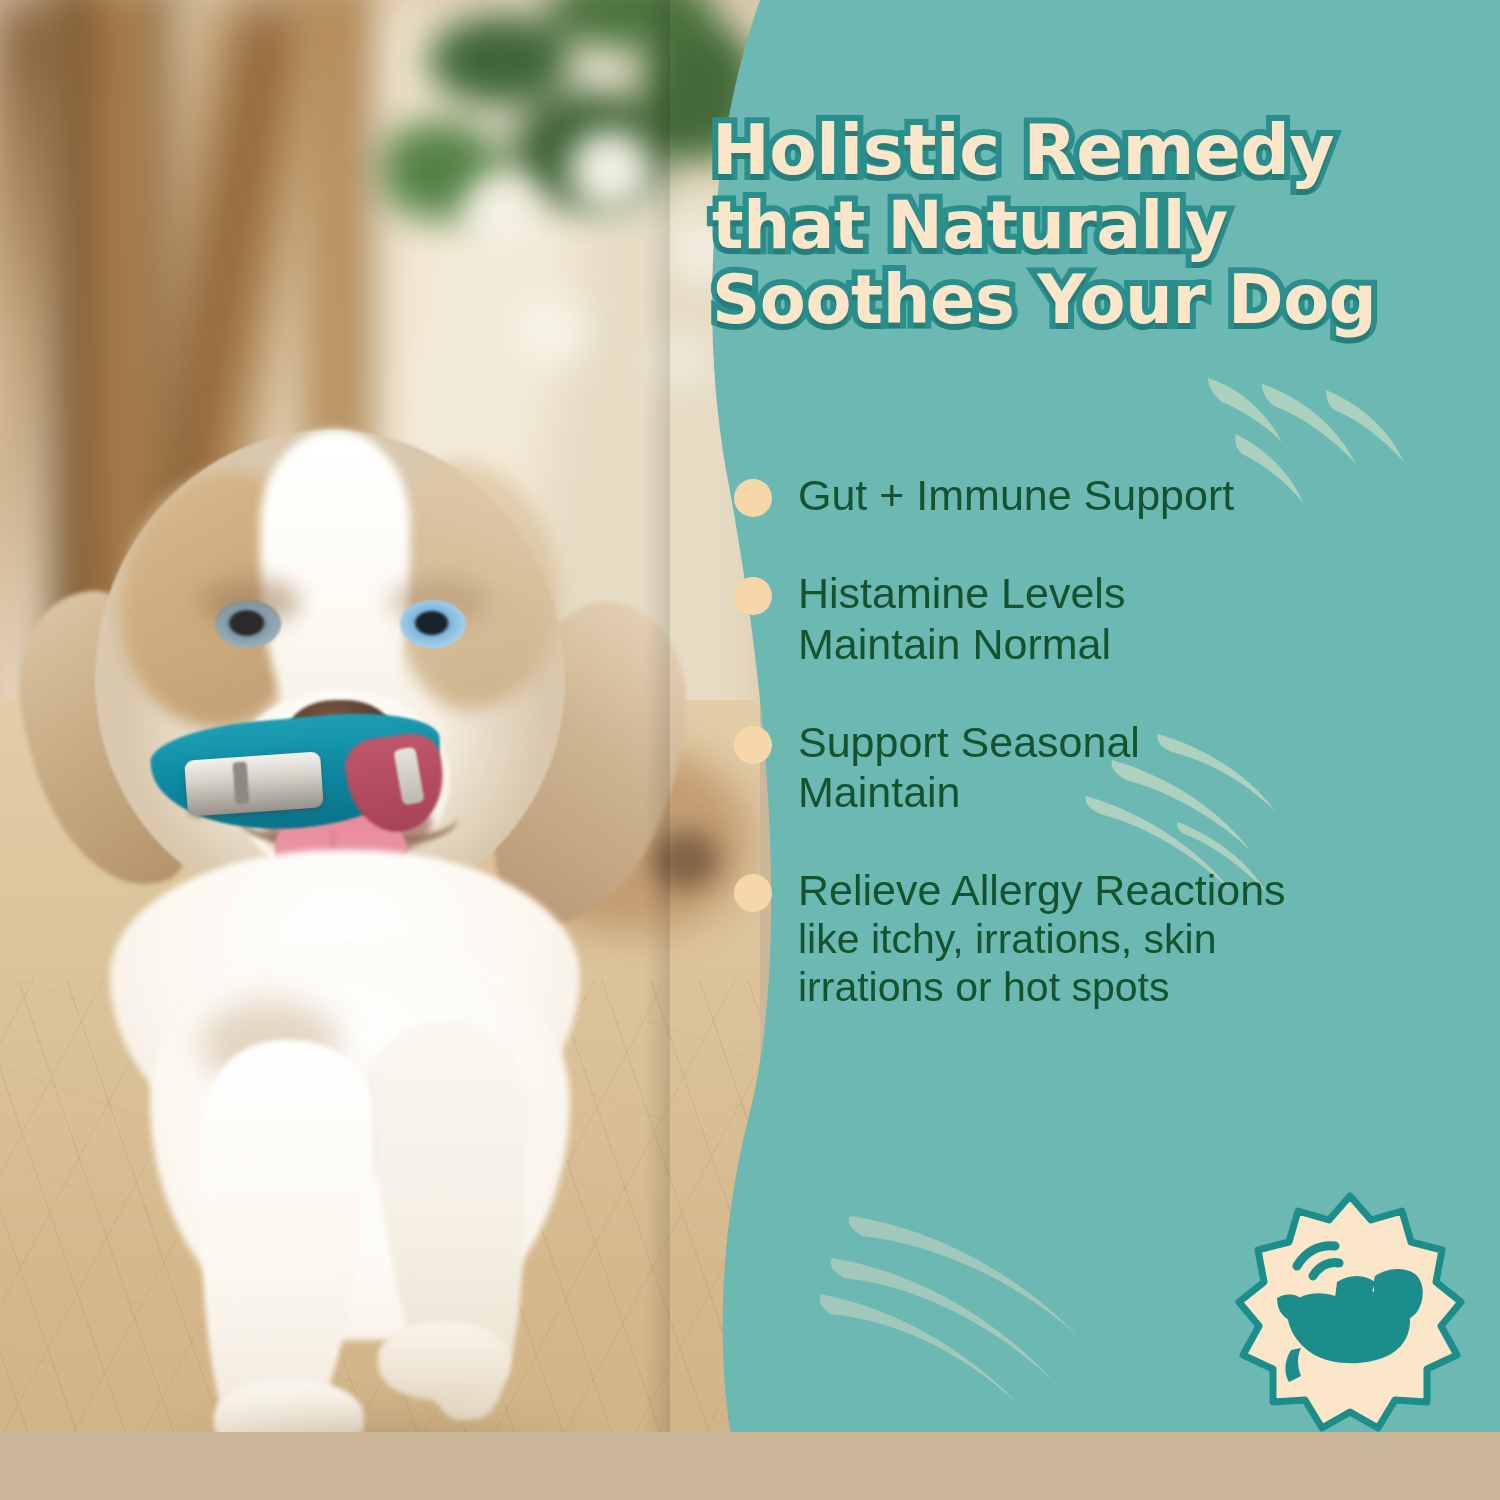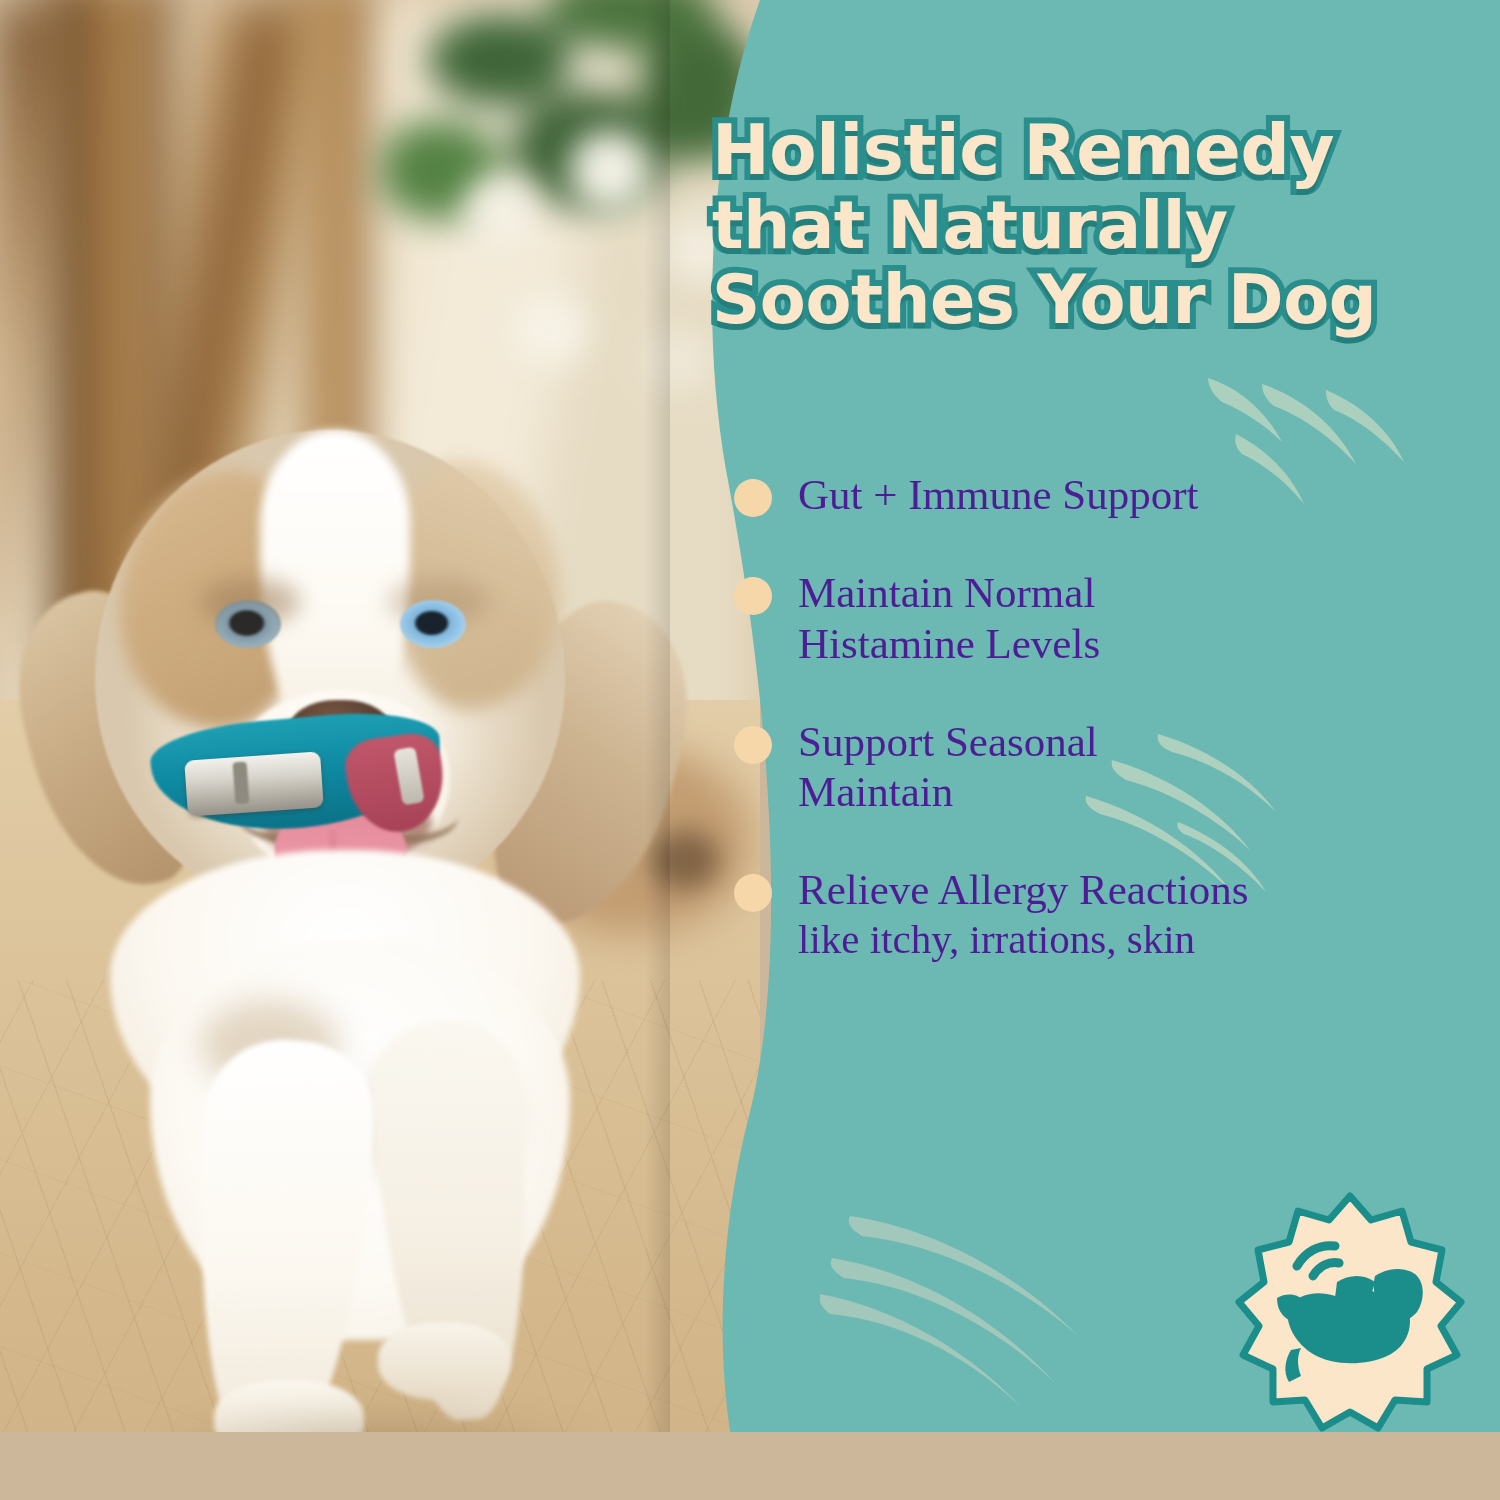--- a/index.html
+++ b/index.html
@@ -271,22 +271,22 @@
   .hl3 { font-size:67px; }
 
   
   .bullets { position:absolute; left:734px; top:470px; width:730px; }
   .bullet-row { display:flex; align-items:flex-start; margin-bottom:48px; }
   .bullet-dot {
     flex:0 0 auto; width:38px; height:38px; border-radius:50%;
     background:#f6d7a9; margin-right:26px; margin-top:9px;
   }
   .bullet-text {
-    color:#4c1d95; font-size:43px; line-height:1.17; font-weight:normal;
-    font-family:Liberation Serif, serif;
+    color:#14532d; font-size:43px; line-height:1.17; font-weight:normal;
+    font-family:Liberation Sans, sans-serif;
   }
   .bullet-text .lead { display:block; }
   .bullet-text .sub { display:block; font-size:41px; }
 
   
   .badge { position:absolute; left:1225px; top:1190px; width:250px; height:250px; }
   .badge svg { width:250px; height:250px; display:block; }
 </style>
 </head>
 <body>
@@ -383,38 +383,39 @@
     <div class="bullet-row">
       <span class="bullet-dot"></span>
       <div class="bullet-text">
         <span class="lead">Gut + Immune Support</span>
       </div>
     </div>
 
     <div class="bullet-row">
       <span class="bullet-dot"></span>
       <div class="bullet-text">
+        <span class="lead">Histamine Levels</span>
         <span class="lead">Maintain Normal</span>
-        <span class="lead">Histamine Levels</span>
       </div>
     </div>
 
     <div class="bullet-row">
       <span class="bullet-dot"></span>
       <div class="bullet-text">
         <span class="lead">Support Seasonal</span>
         <span class="lead">Maintain</span>
       </div>
     </div>
 
     <div class="bullet-row">
       <span class="bullet-dot"></span>
       <div class="bullet-text">
         <span class="lead">Relieve Allergy Reactions</span>
         <span class="sub">like itchy, irrations, skin</span>
+        <span class="sub">irrations or hot spots</span>
       </div>
     </div>
 
   </div>
 
   <div class="badge">
     <svg viewBox="0 0 250 250">
       <path fill="#fbe6c9" stroke="#1b8e8b" stroke-width="7" stroke-linejoin="round" d="M125 6 L146 30 L177 21 L186 52 L217 60 L211 92 L236 112 L216 136 L232 165
            L202 179 L202 212 L170 210 L153 238 L125 222 L97 238 L80 210 L48 212
            L48 179 L18 165 L34 136 L14 112 L39 92 L33 60 L64 52 L73 21 L104 30 Z"></path>

